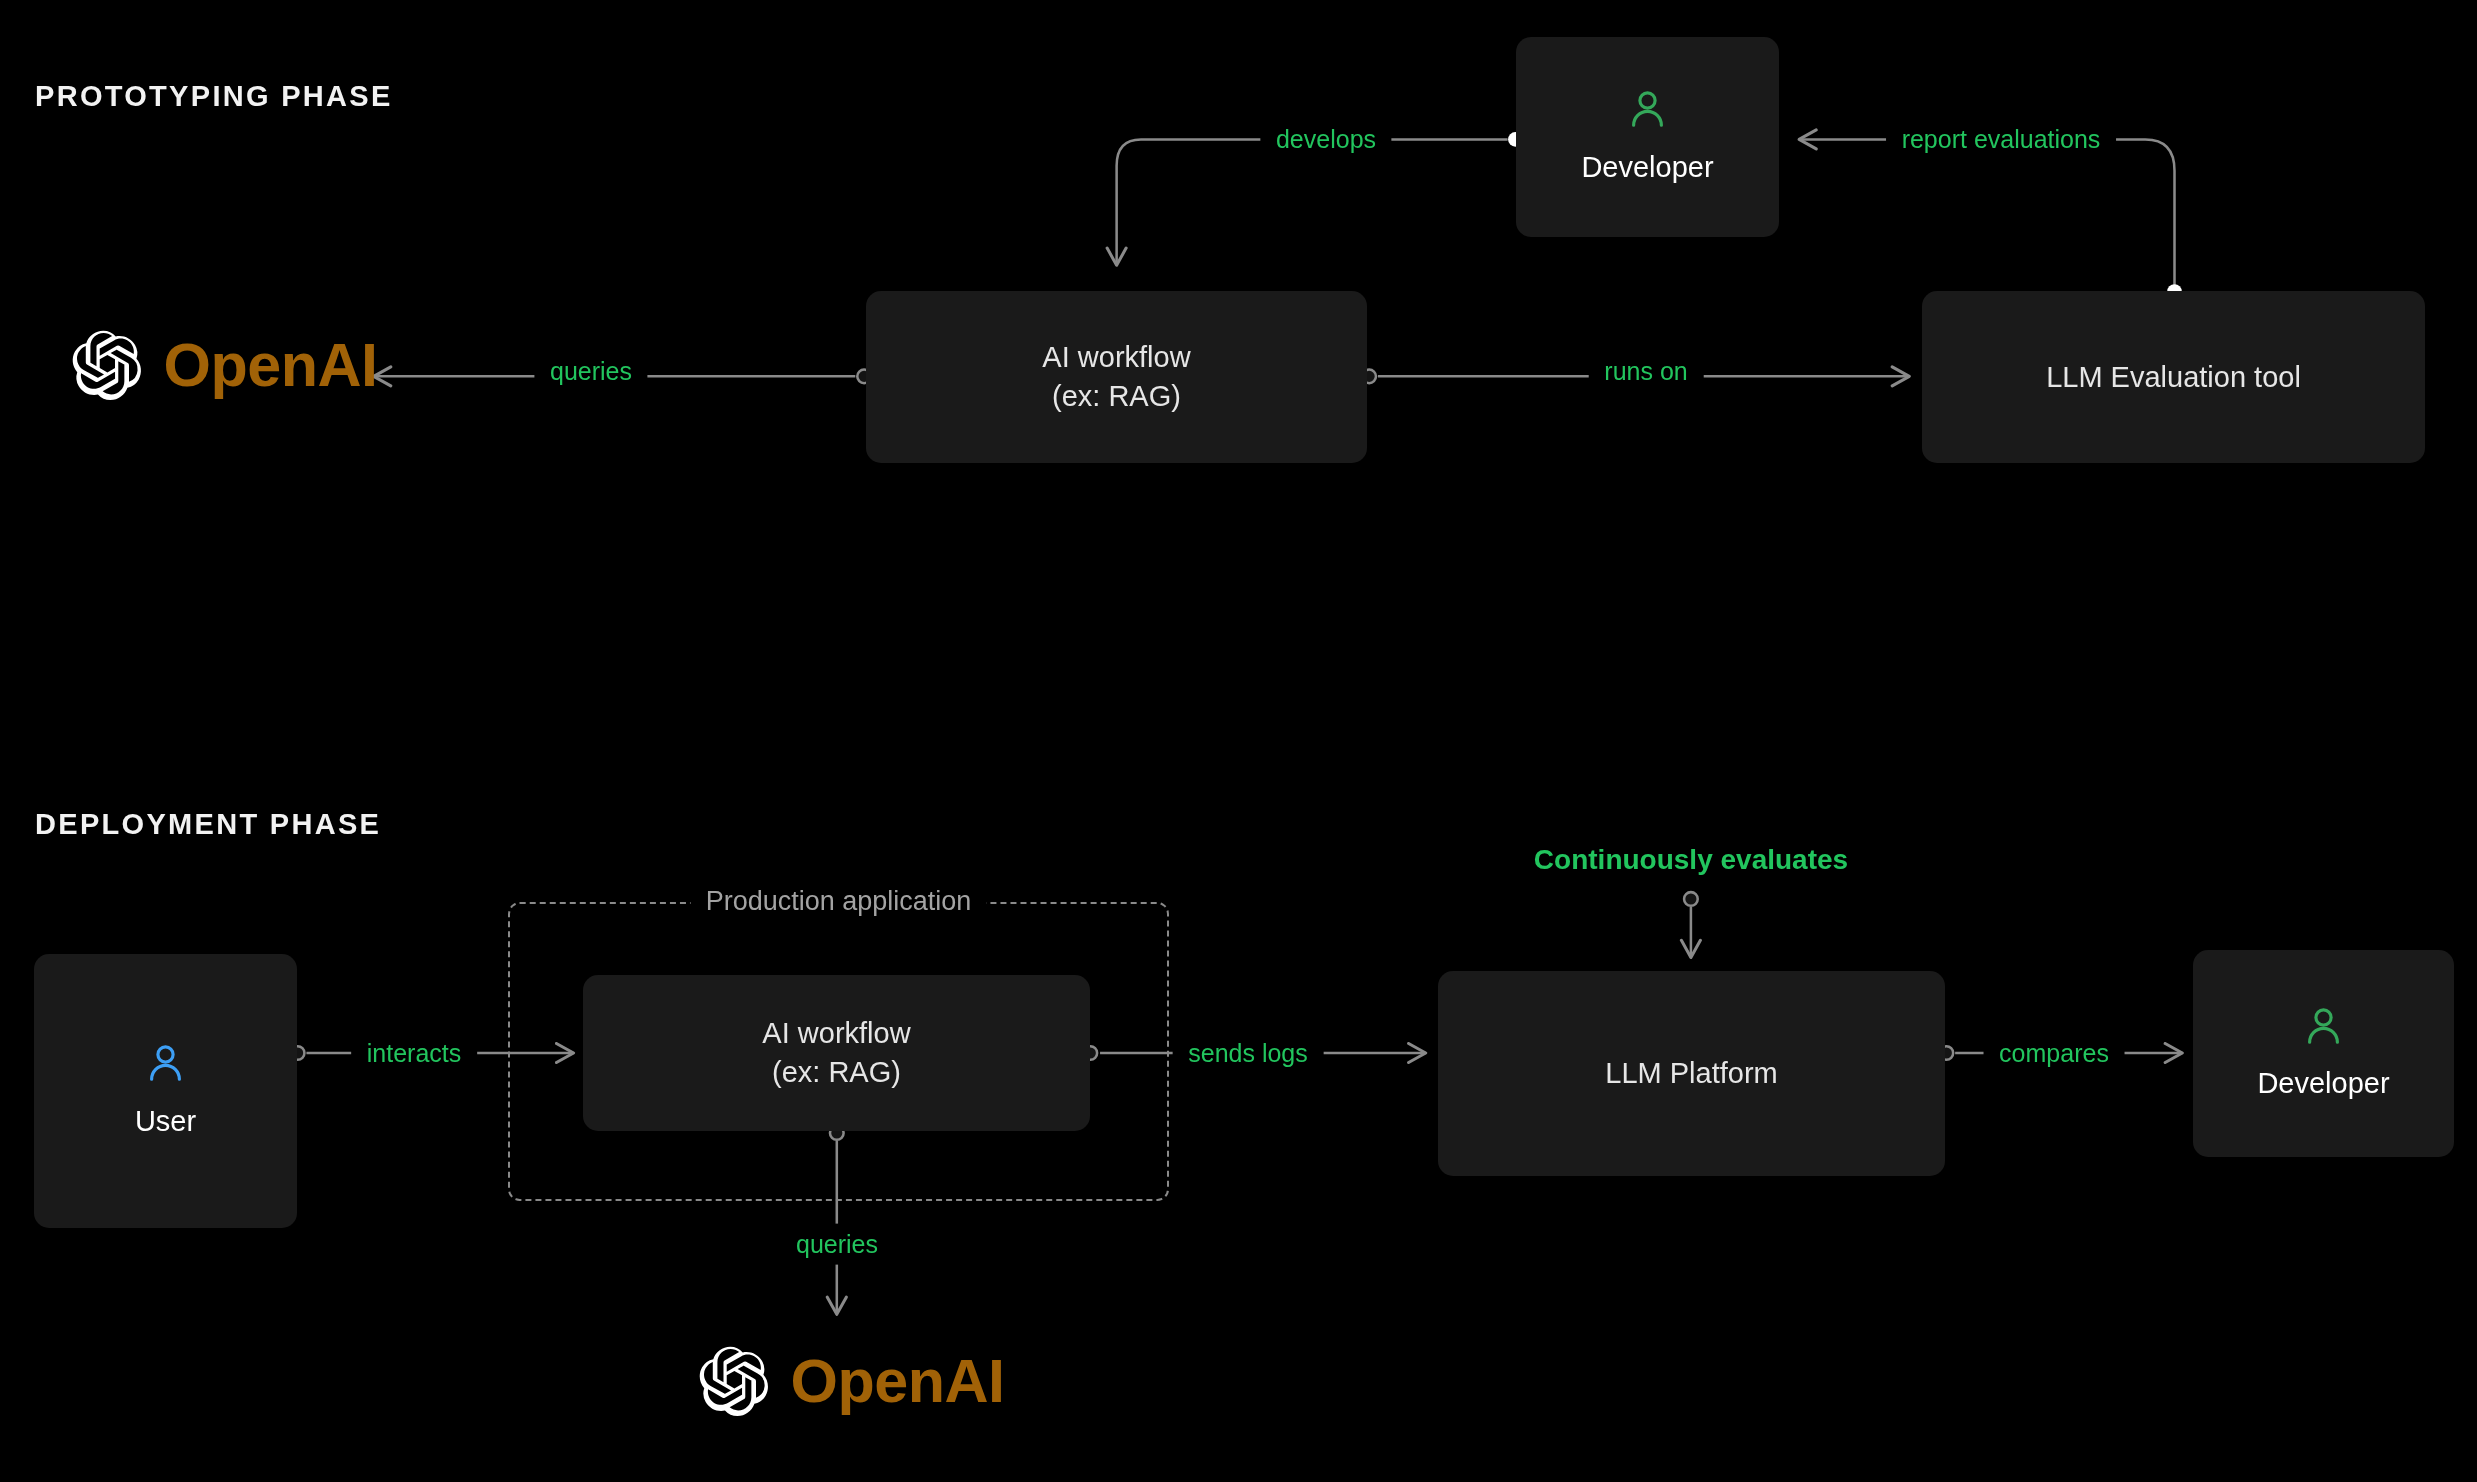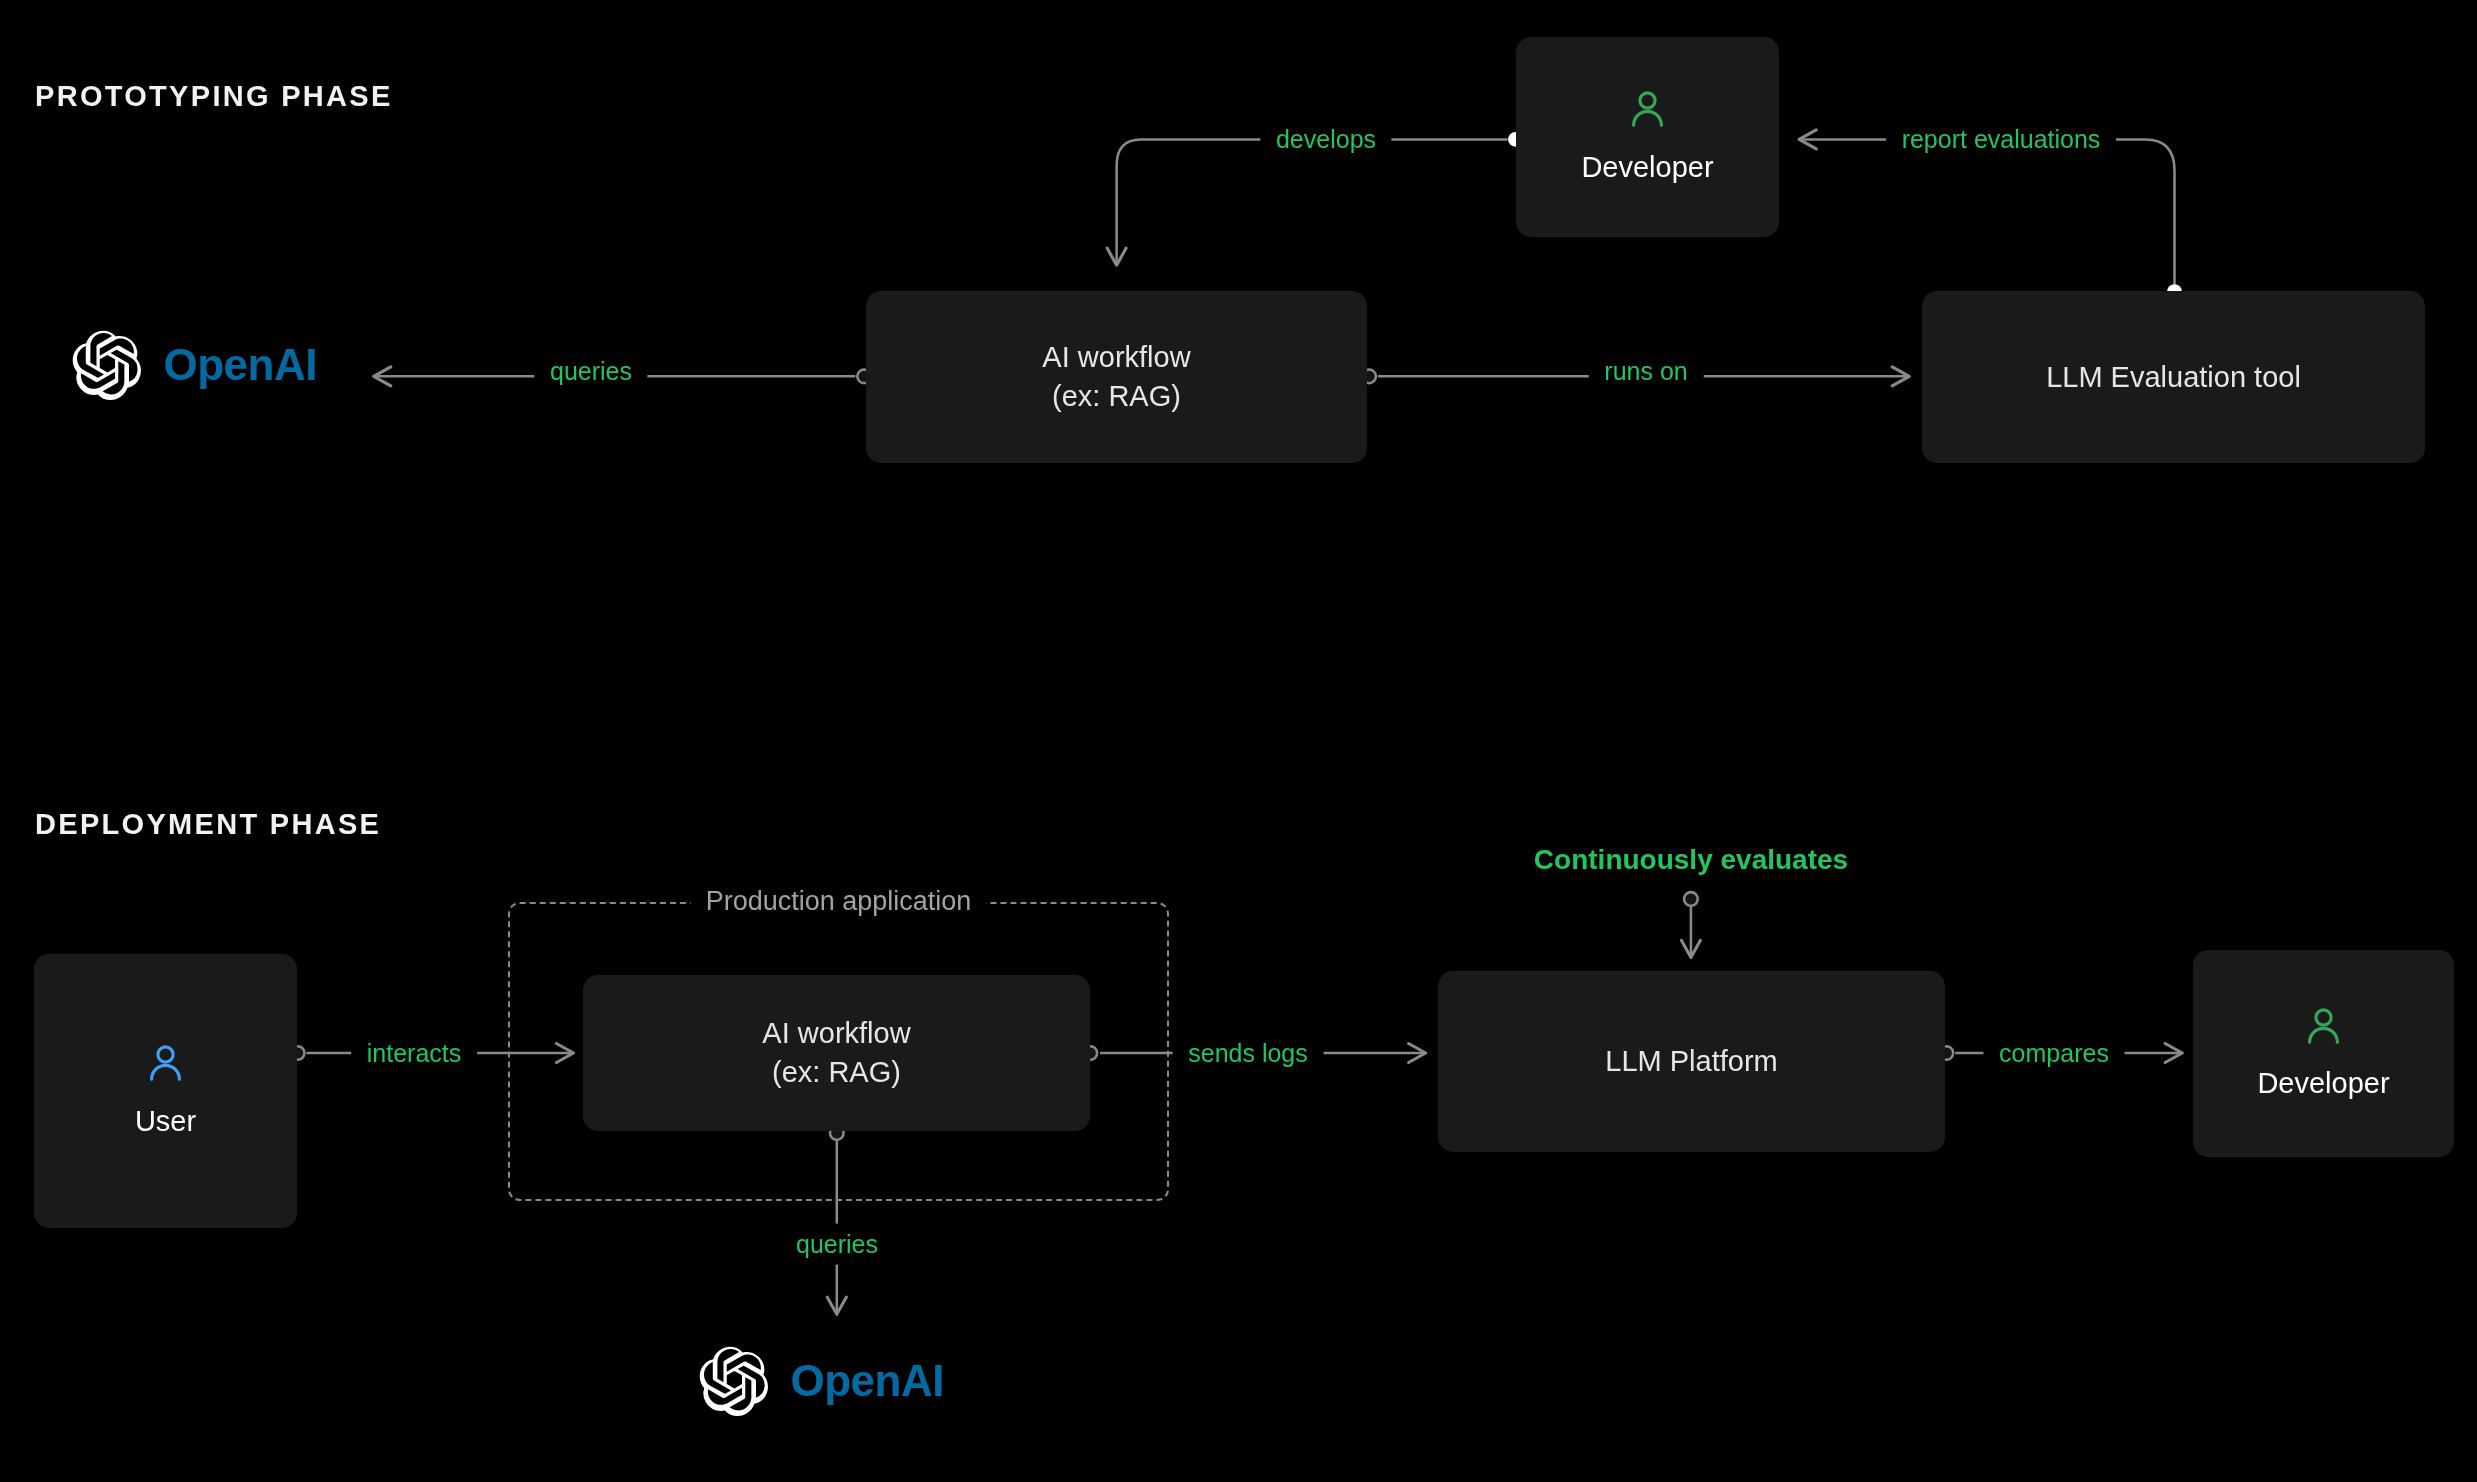--- a/index.html
+++ b/index.html
@@ -51,21 +51,21 @@
 
   .persona-icon { margin-bottom: 15.6px; display: block; }
 
   
   #node-developer-top      { left: 1516px; top: 37px;  width: 263px; height: 200px; }
   #node-ai-workflow-proto  { left: 866px;  top: 291px; width: 501px; height: 172px; }
   #node-llm-eval-tool      { left: 1922px; top: 291px; width: 503px; height: 172px; }
 
   #node-user               { left: 34px;   top: 954px; width: 263px; height: 274px; }
   #node-ai-workflow-deploy { left: 583px;  top: 975px; width: 507px; height: 156px; }
-  #node-llm-platform       { left: 1438px; top: 971px;  width: 507px; height: 181px; }
+  #node-llm-platform       { left: 1438px; top: 971px;  width: 507px; height: 205px; }
   #node-developer-bottom   { left: 2193px; top: 950px;  width: 261px; height: 207px; }
 
   
   #group-production-application {
     position: absolute;
     left: 508px;
     top: 902px;
     width: 661px;
     height: 299px;
     border: 2px dashed #8a8a8a;
@@ -113,22 +113,22 @@
   
   .openai-logo {
     position: absolute;
     display: flex;
     align-items: center;
     gap: 19.5px;
   }
   #openai-logo-proto  { left: 70px;  top: 328px; }
   #openai-logo-deploy { left: 697px; top: 1344px; }
   .openai-wordmark {
-    color: #0369a1;
-    font-size: 44px;
+    color: #a16207;
+    font-size: 61px;
     font-weight: 700;
     letter-spacing: -0.5px;
     line-height: 1;
   }
 </style>
 </head>
 <body>
 
 <div id="stage">
 

